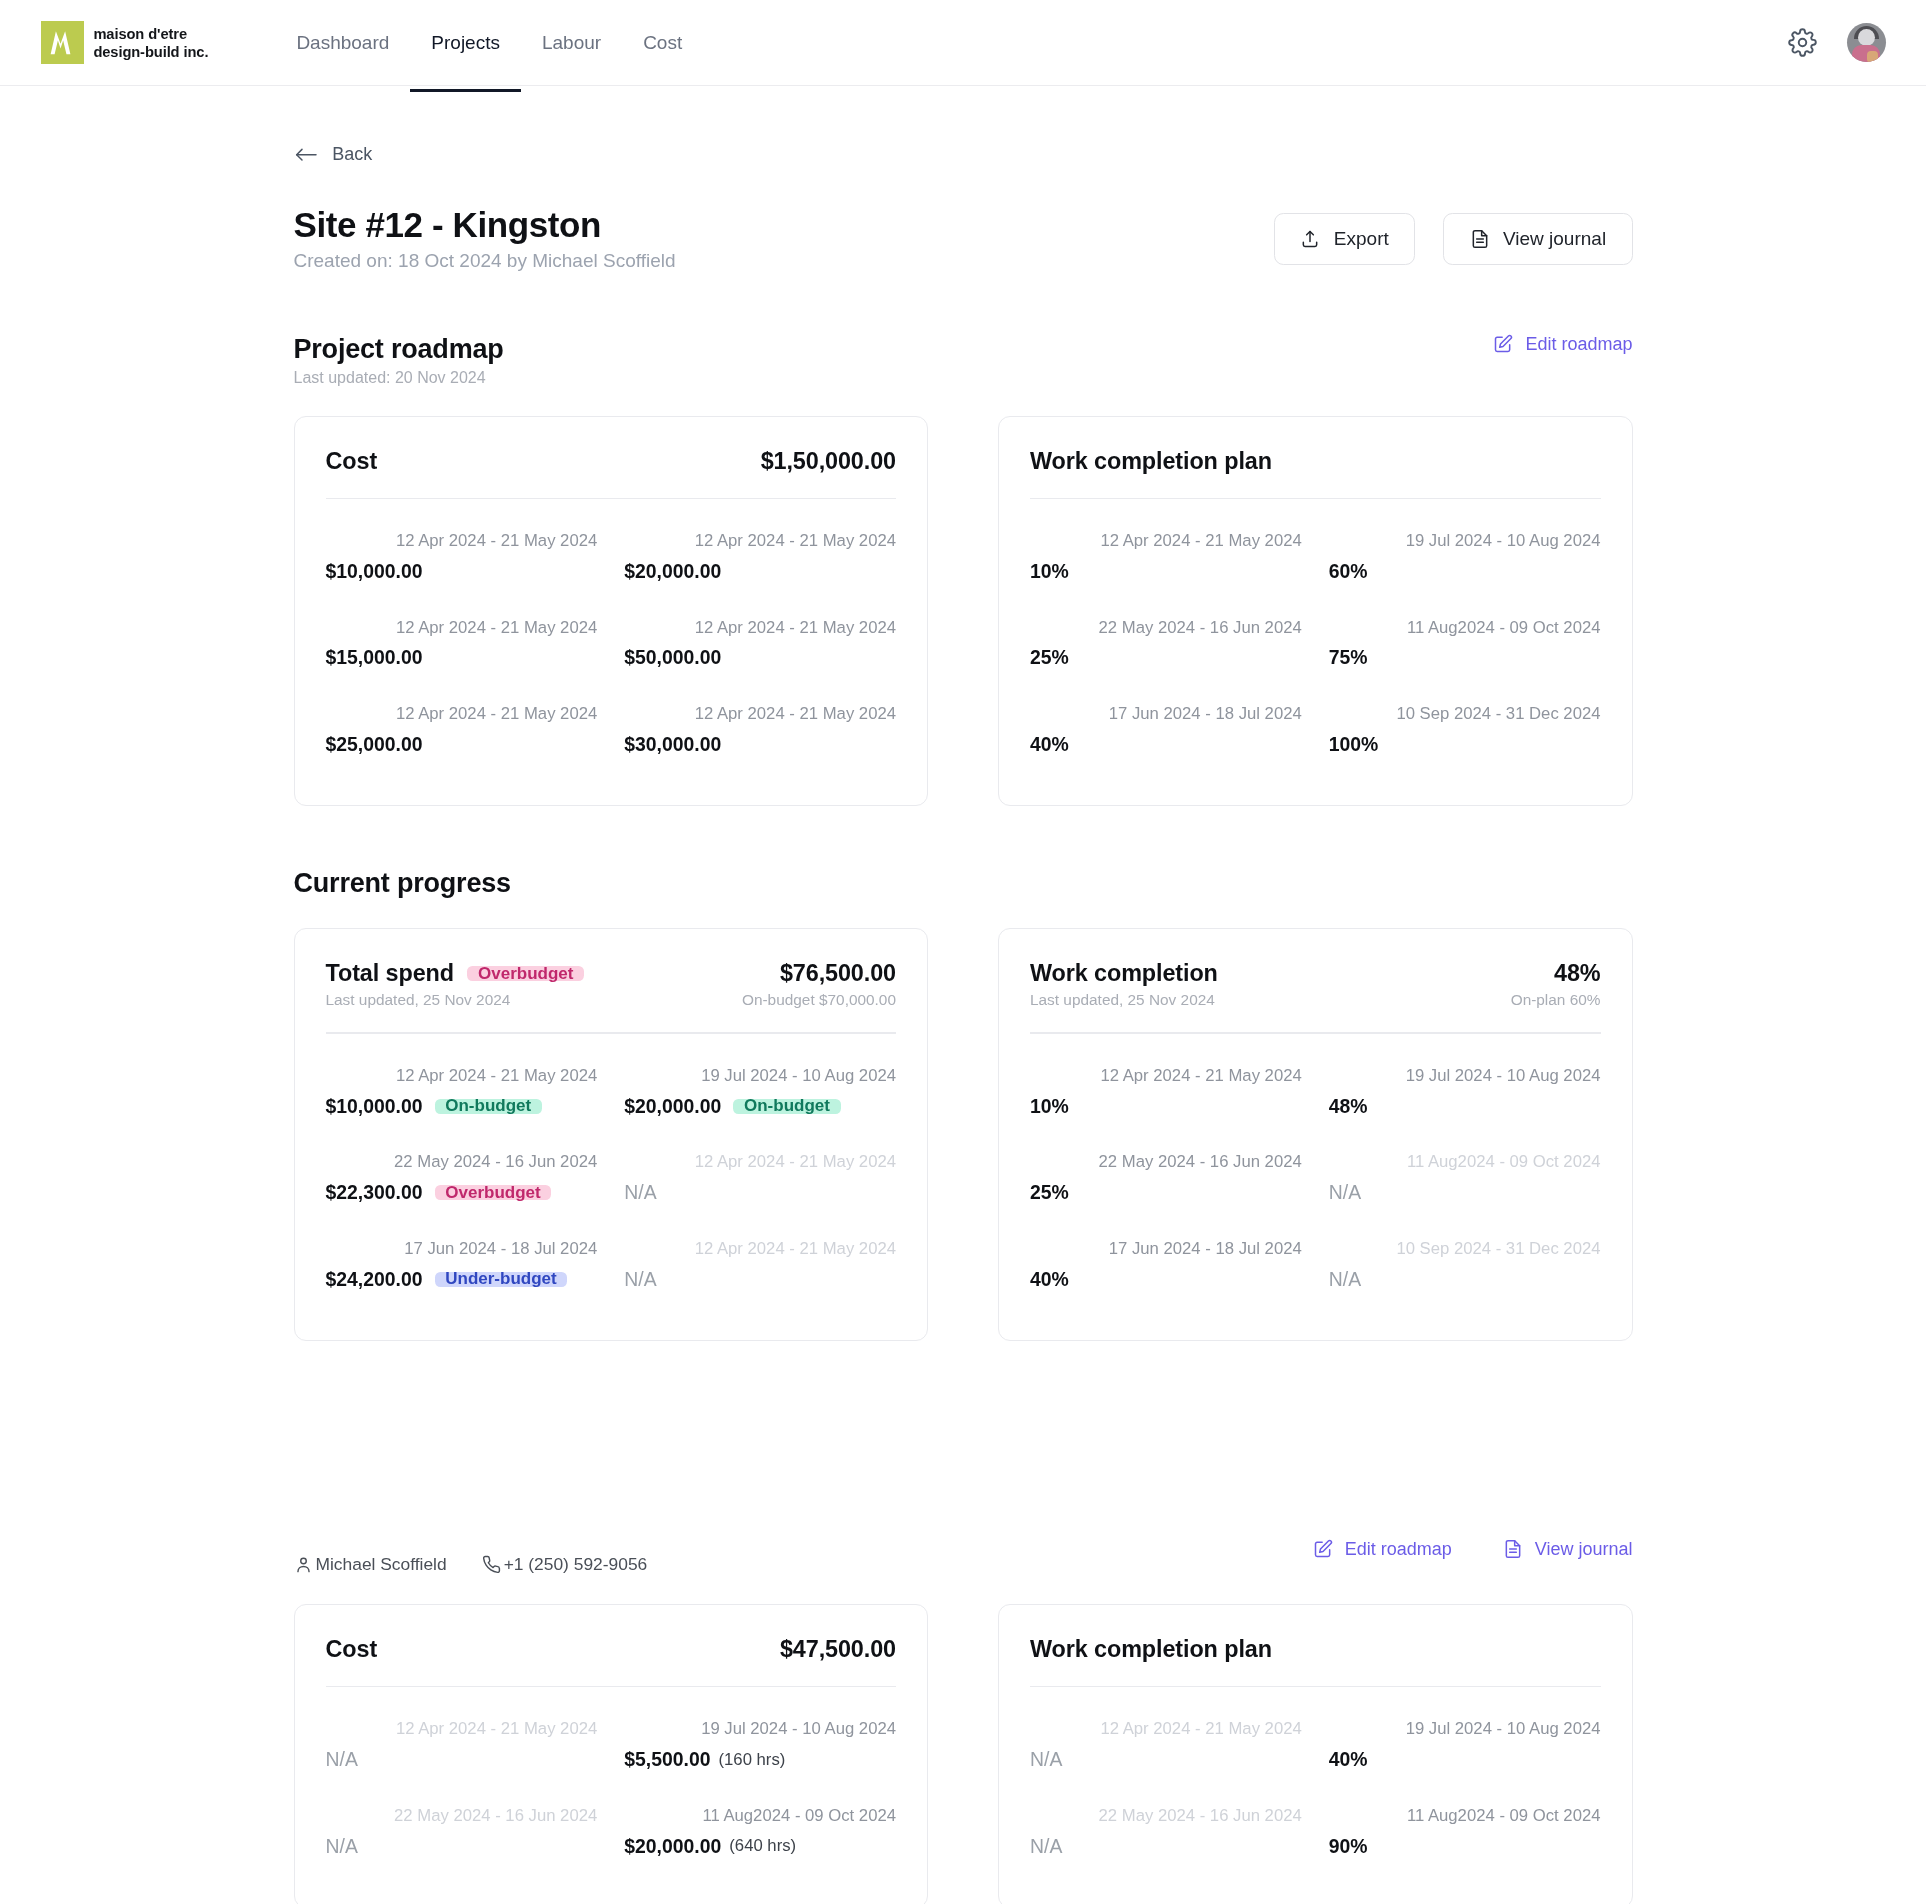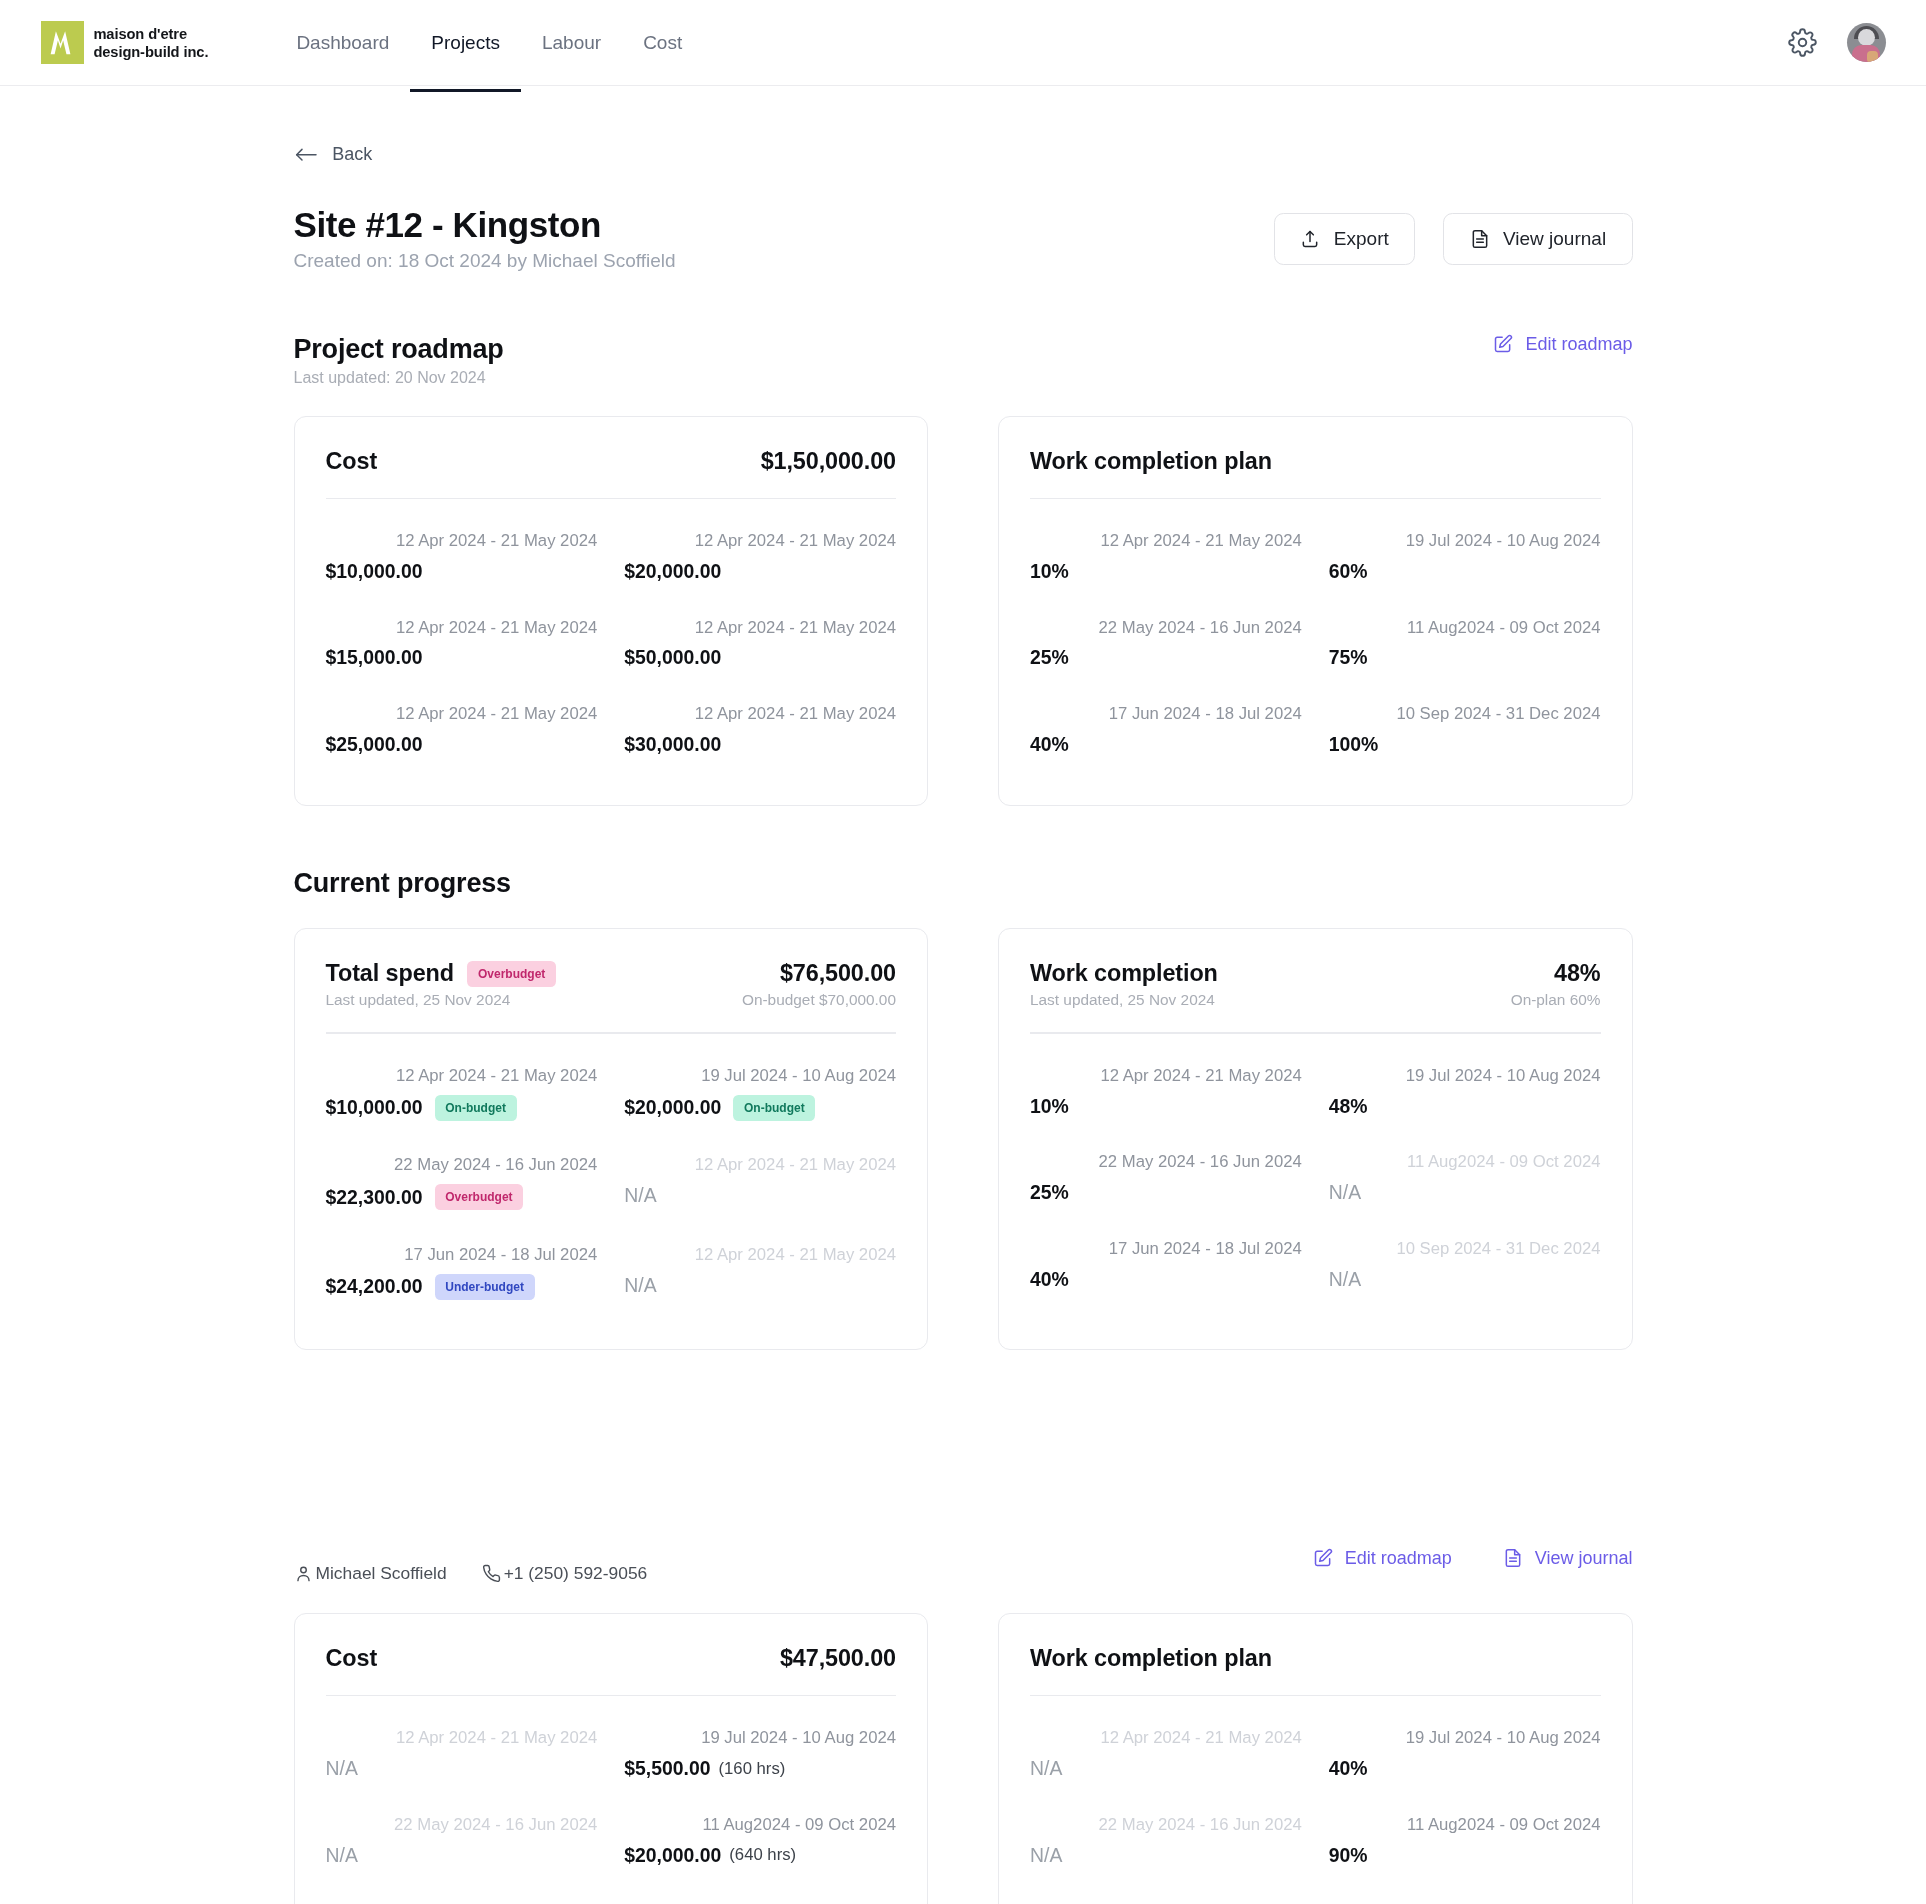--- a/index.html
+++ b/index.html
@@ -166,24 +166,24 @@
   .kv { padding: 9.4px 0 13.4px 0; }
   .kv-date { font-size: 16.7px; color: #8f949d; margin-bottom: 8.7px; white-space: nowrap; }
   .kv-date.muted { color: #cfd2d8; }
   .kv-val-line { display: flex; align-items: center; gap: 12px; }
   .kv-val { font-size: 19.4px; font-weight: 700; color: #0f1115; white-space: nowrap; }
   .kv-val.na { font-weight: 400; color: #9aa0a8; }
   .kv-hours { font-size: 16.7px; color: #3d424a; font-weight: 400; margin-left: -4px; }
 
   .badge {
     display: inline-flex; align-items: center;
-    height: 26px;
+    height: 15px;
     padding: 0 10.7px;
     border-radius: 5.4px;
-    font-size: 12px;
+    font-size: 17px;
     font-weight: 600;
     white-space: nowrap;
   }
   .badge.pink { background: #fbd0e0; color: #c0286c; }
   .badge.green { background: #bdf3df; color: #10795c; }
   .badge.blue { background: #cfd6fb; color: #3047c0; }
 
   
   .division-head {
     display: flex; align-items: flex-start; justify-content: space-between;

